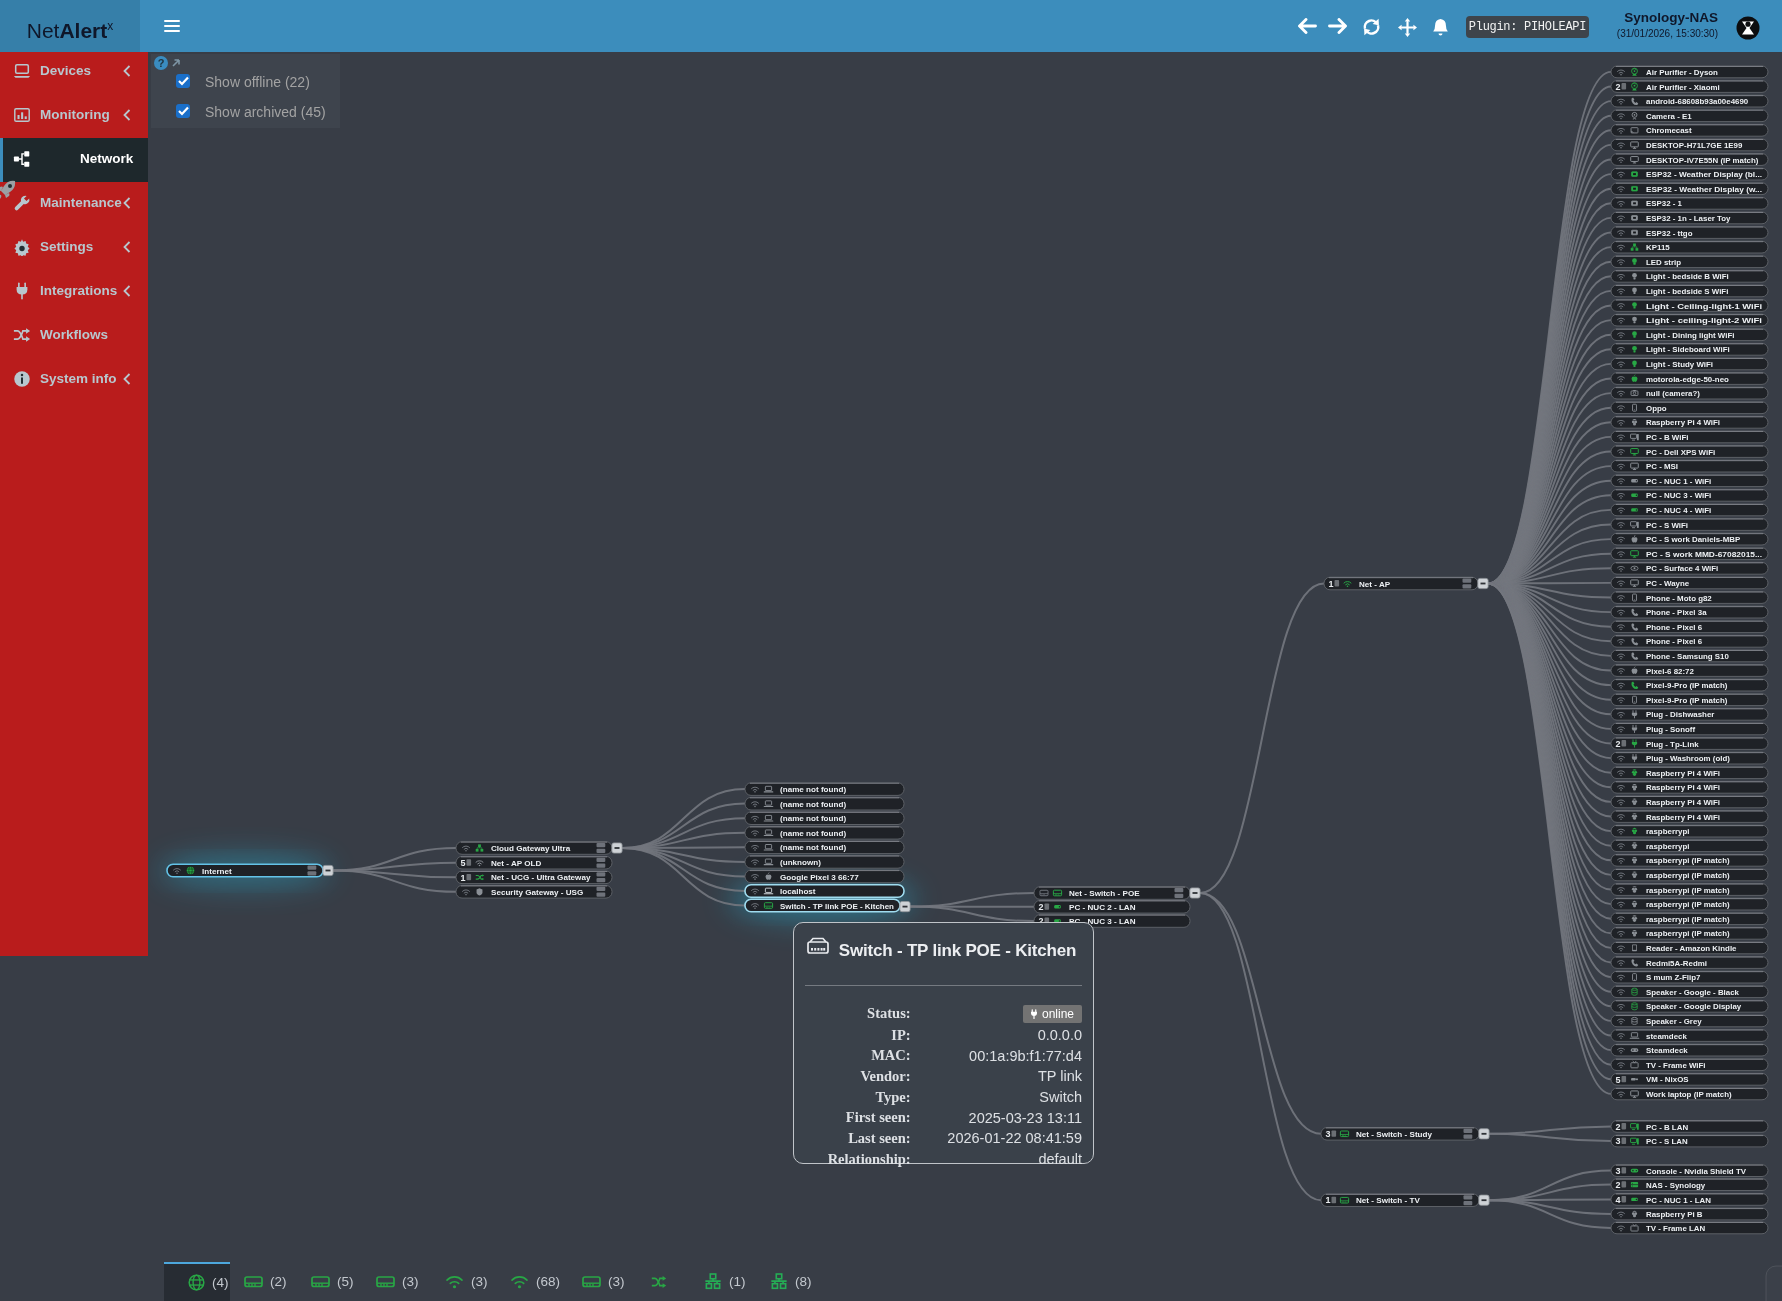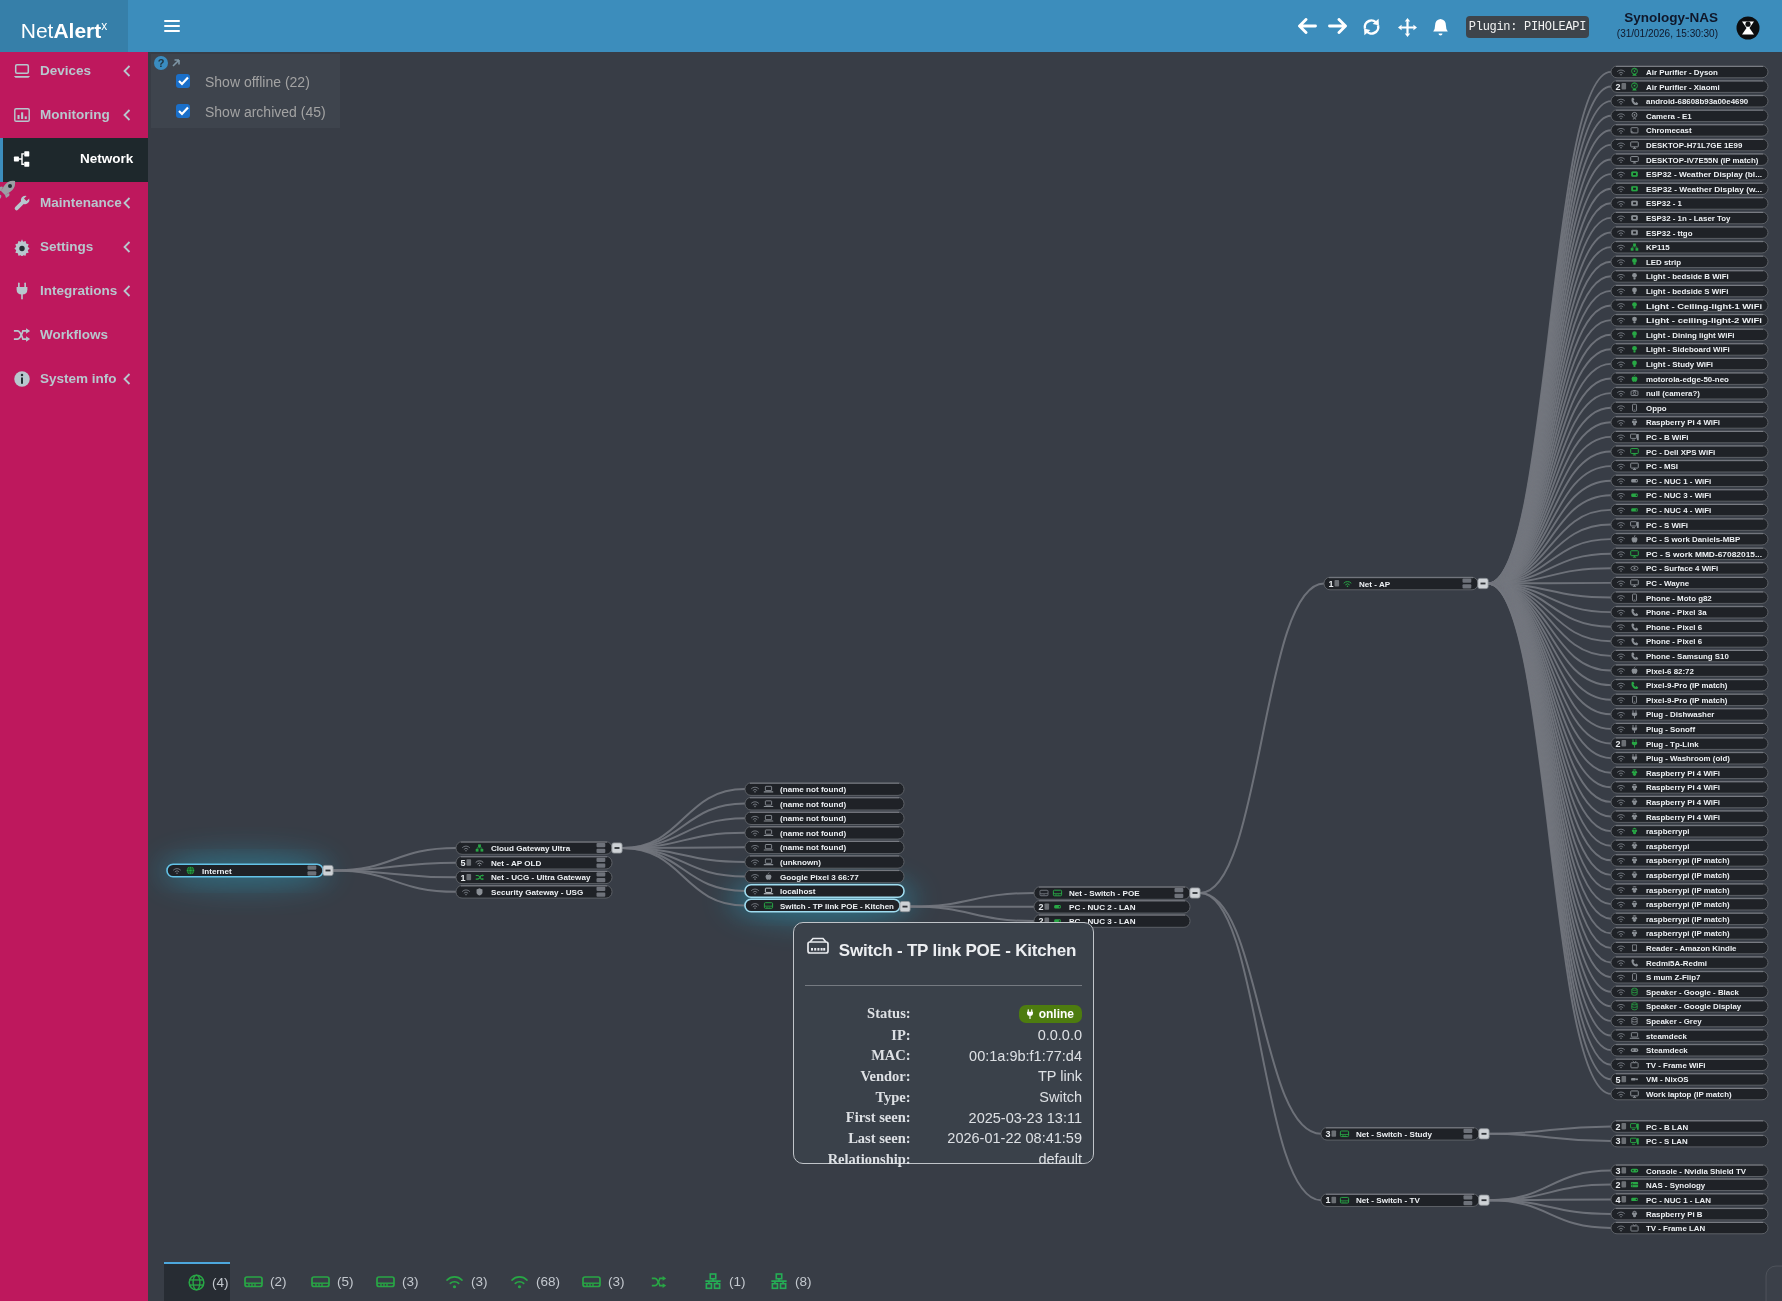--- a/index.html
+++ b/index.html
@@ -1,33 +1,33 @@
 <!DOCTYPE html>
 <html><head>
 <meta charset="utf-8">
 <style>
 * { margin:0; padding:0; box-sizing:border-box; }
 html,body { width:1782px; height:1301px; overflow:hidden; background:#383d46;
   font-family:"Liberation Sans",sans-serif; }
 .hdr { position:absolute; left:0; top:0; width:1782px; height:52px; background:#3c8dbc; }
-.logo { position:absolute; left:0; top:0; width:128px; height:52px; background:#367fa9;
-  color:#ffffff; font-size:21px; text-align:center; line-height:52px; }
+.logo { position:absolute; left:0; top:0; width:140px; height:52px; background:#367fa9;
+  color:#0f172a; font-size:21px; text-align:center; line-height:52px; }
 .logo b { font-weight:bold; }
 .logo sup { font-size:12px; }
 .burger { position:absolute; left:164px; top:20px; }
 .burger div { width:16px; height:2.4px; background:#fff; margin-bottom:2.6px; border-radius:1px; }
 .hico { position:absolute; top:18px; }
 .hbadge { position:absolute; left:1466px; top:16px; width:123px; height:22px; background:#3e444b;
   border-radius:4px; color:#f2f2f2; font-family:"Liberation Mono",monospace; font-size:12px;
   text-align:center; line-height:22px; white-space:nowrap; letter-spacing:-0.3px; }
 .huser { position:absolute; left:1560px; top:10px; width:158px; text-align:right; color:#0f172a; }
 .huser .l1 { font-size:13.5px; font-weight:bold; line-height:16px; }
 .huser .l2 { font-size:10px; line-height:16px; }
 .avatar { position:absolute; left:1736px; top:16px; }
-.sb { position:absolute; left:0; top:52px; width:148px; height:1249px; background:#be185d; }
+.sb { position:absolute; left:0; top:52px; width:148px; height:904px; background:#b91c1c; }
 .mi { position:relative; height:44px; color:#b8c7ce; font-size:13.5px; font-weight:600; }
 .sb .mi:first-child { margin-top:-2px; }
 .mi .lbl { position:absolute; left:40px; top:13px; }
 .mi .ic { position:absolute; left:13px; top:12px; width:18px; height:18px; }
 .mi .ch { position:absolute; right:17px; top:15px; }
 .mi.active { background:#1e282c; color:#fff; border-left:3px solid #3c8dbc; }
 .mi.active .lbl { left:37px;padding-left:40px; }
 .mi.active .ic { left:10px; }
 .rocket { position:absolute; left:-6px; top:124px; }
 .panel { position:absolute; left:151px; top:54px; width:189px; height:74px; background:#3e444d; }
@@ -36,22 +36,22 @@
 .cblbl { position:absolute; left:57px; color:#a3a3a3; font-size:14px; font-weight:400; }
 .qh { position:absolute; left:154px; top:55px; }
 .tip { position:absolute; left:793px; top:922px; width:301px; height:242px; background:#3a414a;
   border:1.5px solid #c0c4c9; border-radius:10px; color:#dde0e4; padding:10px 11px; }
 .tip .title { font-size:17px; font-weight:bold; color:#eceef1; text-align:center; margin:8px 4px 0 32px; letter-spacing:-0.2px; }
 .tip hr { border:none; border-top:1px solid #757a81; margin:24px 0 17px 0; }
 .tip table { width:100%; border-collapse:collapse; font-size:14.5px; }
 .tip td { padding:1.85px 0; }
 .tip td.k { font-weight:bold; text-align:right;font-family:Liberation Serif, serif; }
 .tip td.v { text-align:right; }
-.badge-online { display:inline-block; background:#4d7c0f; color:#fff; border-radius:7px;
-  font-size:12px; font-weight:bold; padding:1.5px 8px 2px 6px; }
+.badge-online { display:inline-block; background:#737373; color:#fff; border-radius:2px;
+  font-size:12px; font-weight:normal; padding:1.5px 8px 2px 6px; }
 .tabs { position:absolute; left:148px; top:1262px; width:1634px; height:39px; }
 .tab { position:absolute; top:0; height:39px; display:flex; align-items:center; }
 .tab .cnt { color:#c3c8ce; font-size:13.5px; margin-left:7px; }
 .tab.active { background:#272c33; border-top:2.5px solid #4da7dc; }
 </style>
 </head>
 <body>
 <svg width="1634" height="1249" style="position:absolute;left:148px;top:52px" font-family="Liberation Sans, sans-serif">
     <defs>
       <filter id="blur" x="-60%" y="-60%" width="220%" height="220%">

